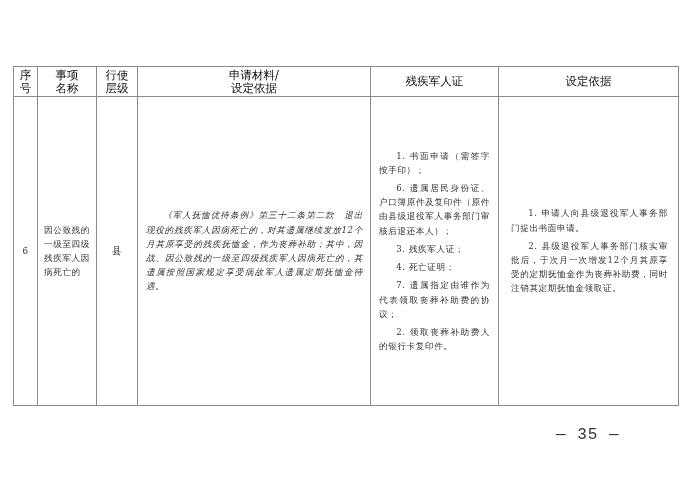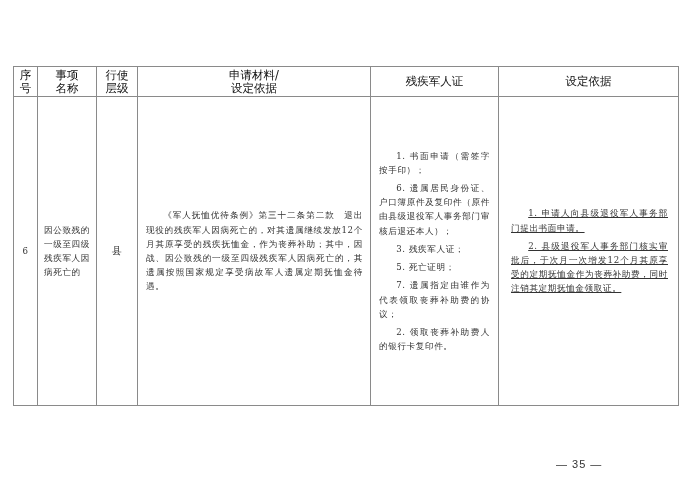--- a/index.html
+++ b/index.html
@@ -8,26 +8,26 @@
   .page { position: absolute; left: 0; top: 0; width: 700px; height: 495px; background:#fff; }
   table.doc { position: absolute; left: 13px; top: 66px; border-collapse: collapse;
               table-layout: fixed; width: 665px; }
   table.doc td, table.doc th { border: 1px solid #8a8a8a; padding: 0; vertical-align: middle; }
   th { font-family: "DejaVu Sans", "Liberation Sans", sans-serif; font-weight: normal;
        font-size: 11.5px; line-height: 13px; color: #111; text-align: center; height: 29px; }
   td.body-cell { height: 308px; font-size: 8.6px; line-height: 14.2px; color: #333; letter-spacing: 0.6px; }
   .c-seq { text-align: center; }
   .c-name { padding: 0 4px 0 6px !important; }
   .c-level { text-align: center; font-size: 10px !important; }
-  .c-basis { padding: 0 3px 0 4px !important; }
+  .c-basis { padding: 0 3px 0 4px !important; font-style: italic; }
   .c-mat { padding: 0 4px 0 4px !important; }
-  .c-proc { padding: 0 6px 0 8px !important; text-decoration: underline; }
+  .c-proc { padding: 0 6px 0 8px !important; }
   .para { text-indent: 2em; margin: 4px; text-align: justify; }
-  .footer { position: absolute; left: 556px; top: 426px; font-size: 11px; color: #333;
-            font-family: Liberation Sans, sans-serif; letter-spacing: 1px; margin-top: 32px; }
+  .footer { position: absolute; left: 556px; top: 426px; font-size: 16px; color: #333;
+            font-family: Liberation Mono, monospace; letter-spacing: 1px; }
 </style>
 </head>
 <body>
 
 <div class="page">
   <table class="doc">
     <colgroup>
       <col style="width:24px">
       <col style="width:59px">
       <col style="width:41px">
@@ -62,21 +62,21 @@
         <td class="body-cell c-seq">6</td>
         <td class="body-cell c-name">因公致残的一级至四级残疾军人因病死亡的</td>
         <td class="body-cell c-level">县</td>
         <td class="body-cell c-basis">
           <p class="para">《军人抚恤优待条例》第三十二条第二款　退出现役的残疾军人因病死亡的，对其遗属继续发放12个月其原享受的残疾抚恤金，作为丧葬补助；其中，因战、因公致残的一级至四级残疾军人因病死亡的，其遗属按照国家规定享受病故军人遗属定期抚恤金待遇。</p>
         </td>
         <td class="body-cell c-mat">
           <p class="para">1. 书面申请（需签字按手印）；</p>
           <p class="para">6. 遗属居民身份证、户口簿原件及复印件（原件由县级退役军人事务部门审核后退还本人）；</p>
           <p class="para">3. 残疾军人证；</p>
-          <p class="para">5. 死亡证明；</p>
+          <p class="para">4. 死亡证明；</p>
           <p class="para">7. 遗属指定由谁作为代表领取丧葬补助费的协议；</p>
           <p class="para">2. 领取丧葬补助费人的银行卡复印件。</p>
         </td>
         <td class="body-cell c-proc">
           <p class="para">1. 申请人向县级退役军人事务部门提出书面申请。</p>
           <p class="para">2. 县级退役军人事务部门核实审批后，于次月一次增发12个月其原享受的定期抚恤金作为丧葬补助费，同时注销其定期抚恤金领取证。</p>
         </td>
       </tr>
     </tbody>
   </table>

